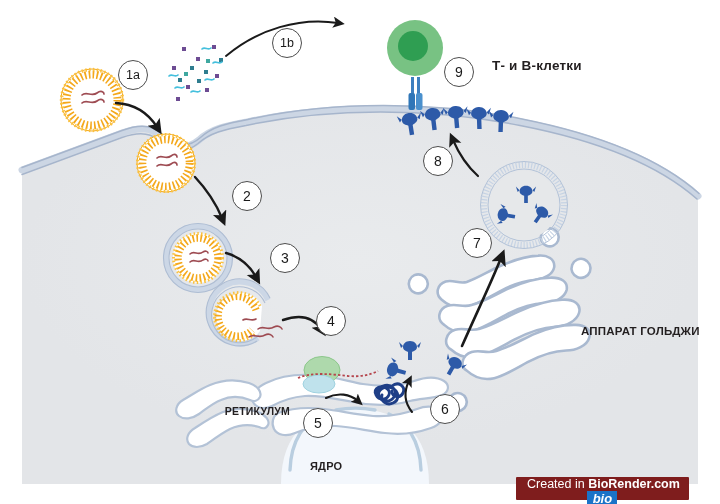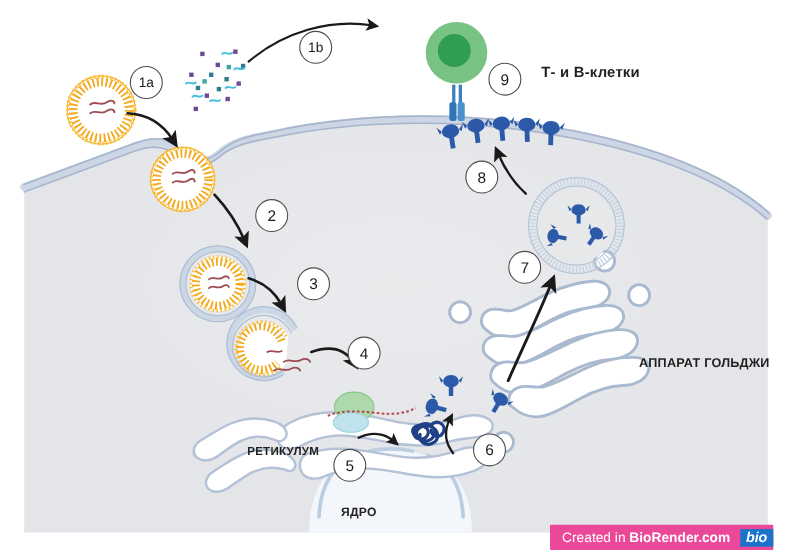--- a/index.html
+++ b/index.html
@@ -13,22 +13,22 @@
   #lbl-golgi{left:538px;top:325px;font-size:11.5px;white-space:nowrap;margin-left:43px;}
   #lbl-er{left:120px;top:392px;font-size:10.5px;line-height:13px;width:170px;}
   #lbl-nuc{left:310px;top:460px;font-size:11px;}
 
   .stepnum{position:absolute;width:30px;height:30px;border-radius:50%;
     background:#fff;border:1.15px solid #4d4d4d;color:#1a1a1a;
     font-size:14px;display:flex;align-items:center;justify-content:center;
     box-sizing:border-box;}
   .stepnum.small{font-size:12.5px;}
 
-  #badge{position:absolute;left:500px;top:477px;height:23px;
-    background:#ec4899;display:flex;align-items:center;border-radius:1px;}
+  #badge{position:absolute;left:516px;top:477px;height:23px;
+    background:#7f1d1d;display:flex;align-items:center;border-radius:1px;flex-direction:column;}
   #badge .txt{color:#fff;font-size:12.5px;padding:0 9px 0 11px;white-space:nowrap;}
   #badge .txt b{font-weight:bold;}
   #badge .logo{background:#1a73c8;color:#fff;font-size:13px;font-weight:bold;
     height:16px;width:30px;display:flex;align-items:center;justify-content:center;
     font-style:italic;}
 </style>
 </head>
 <body>
 
 <div id="stage">

